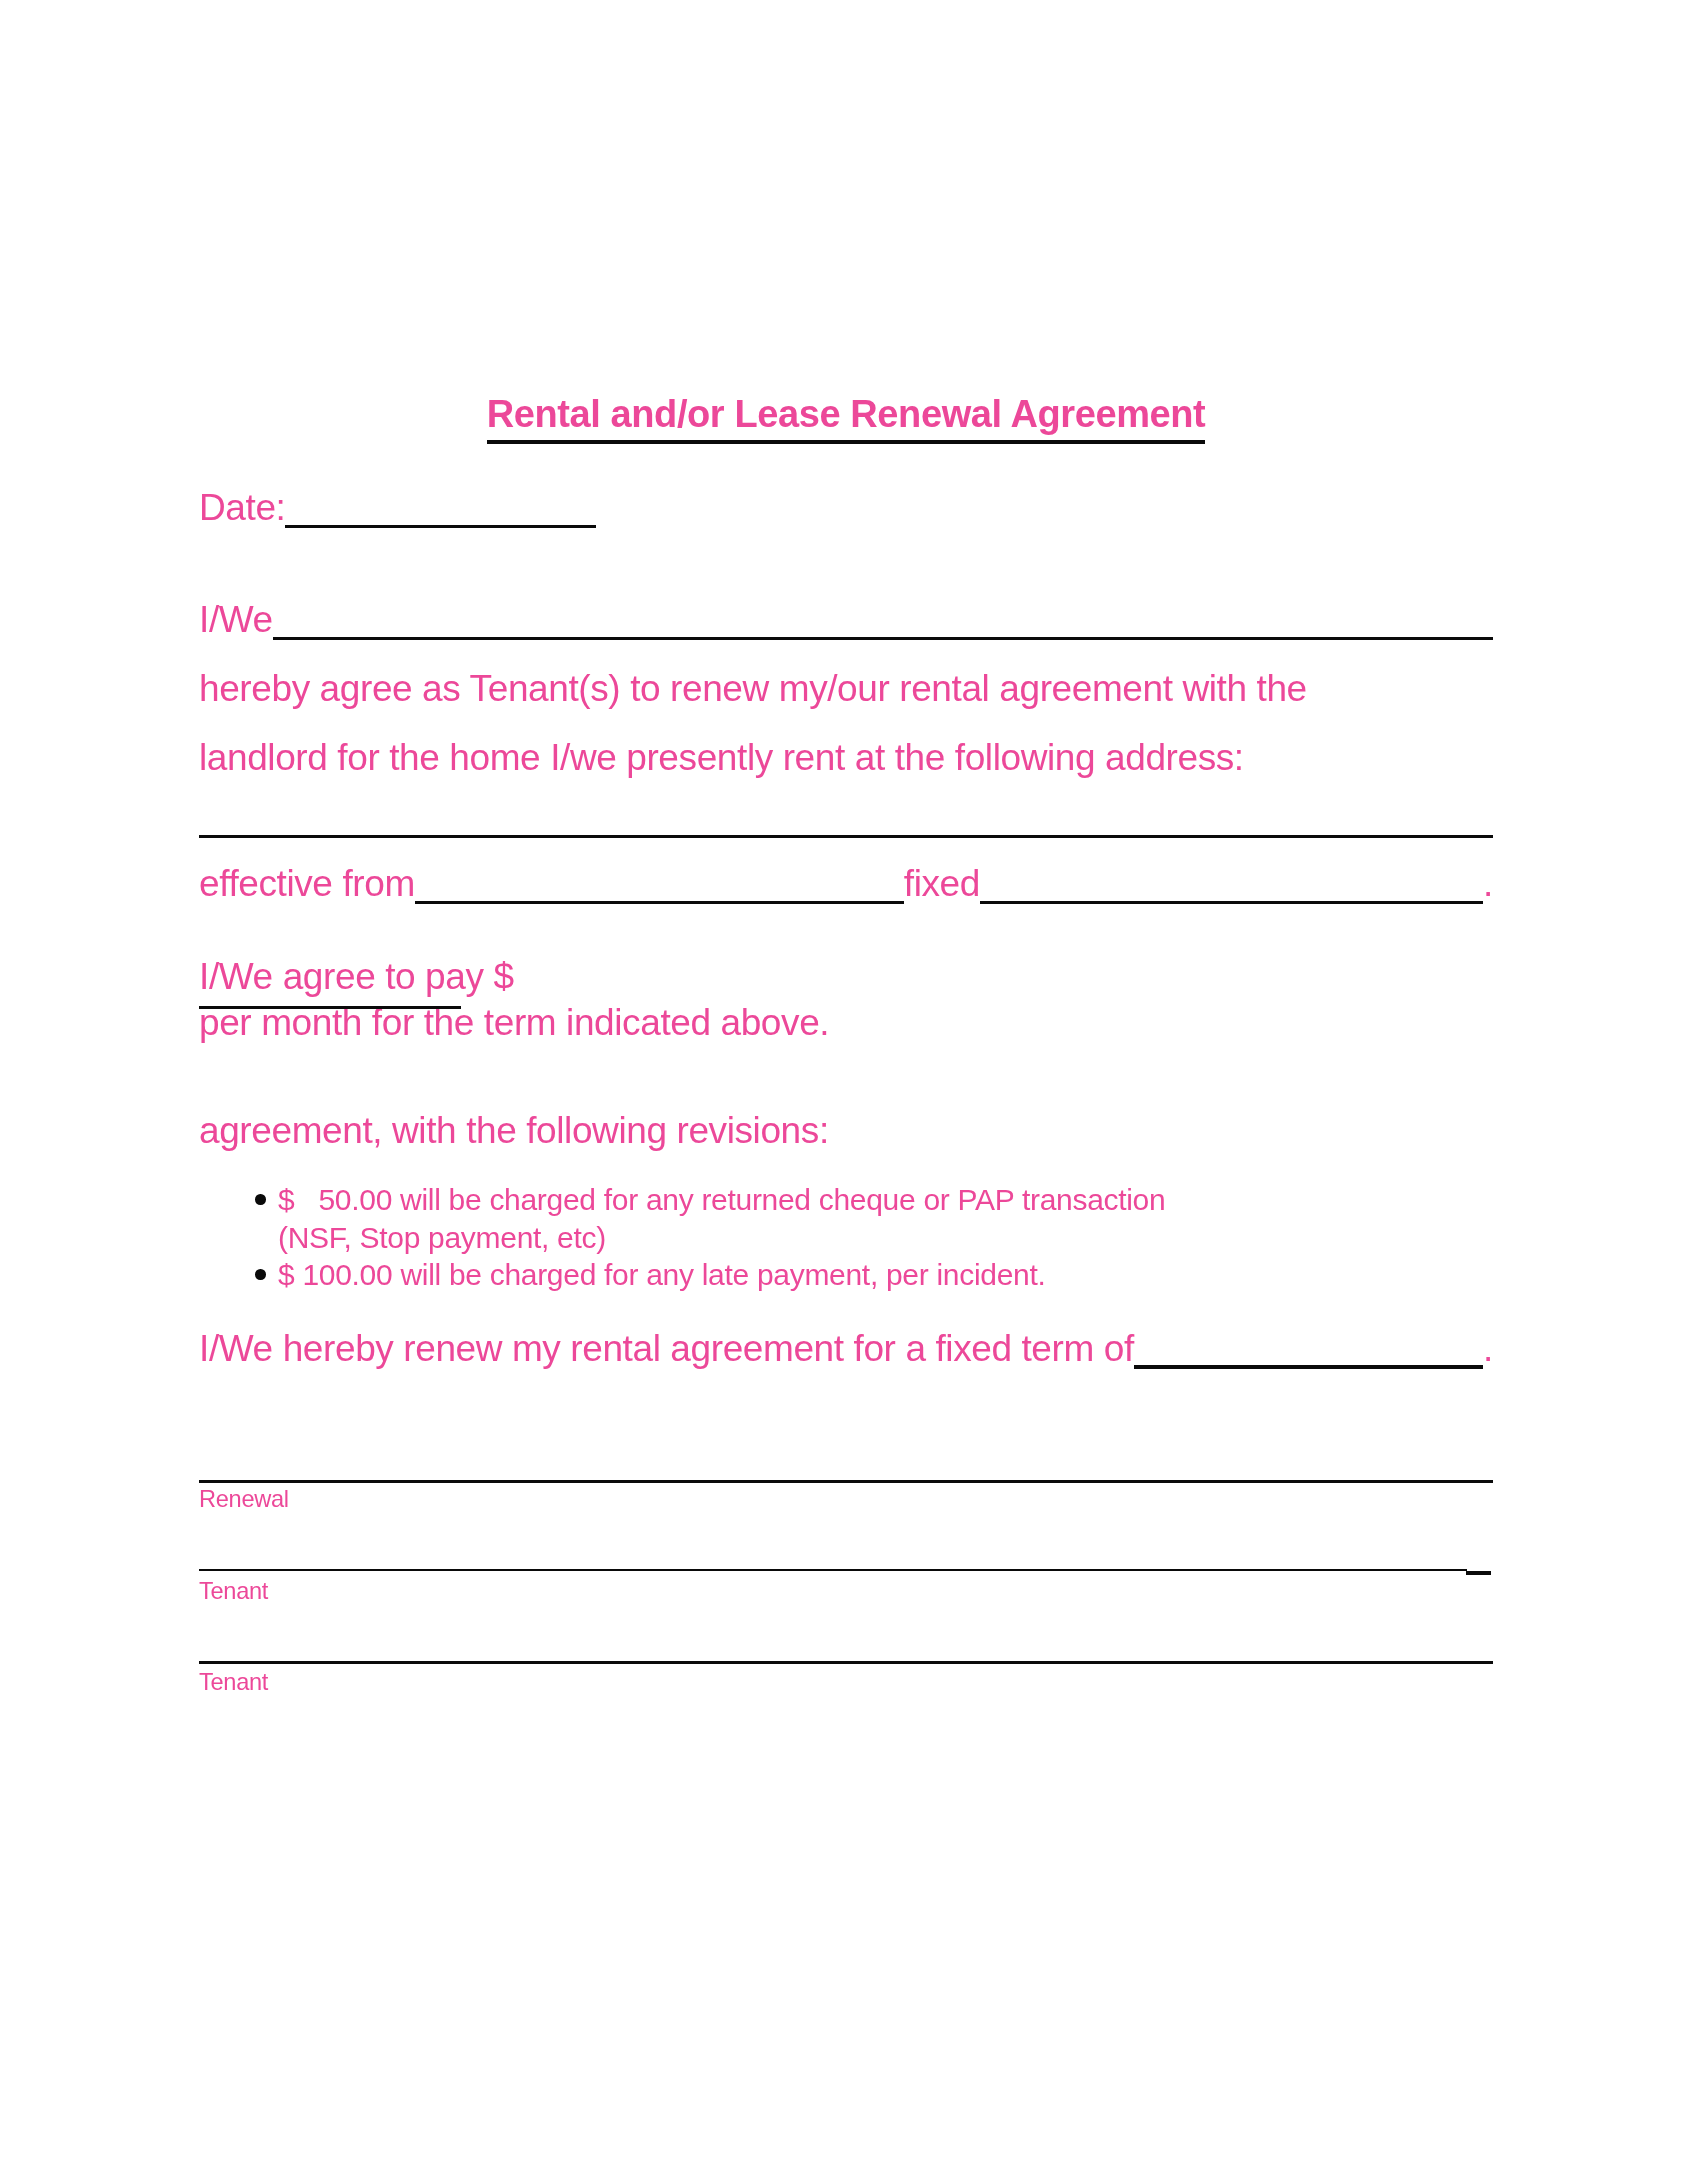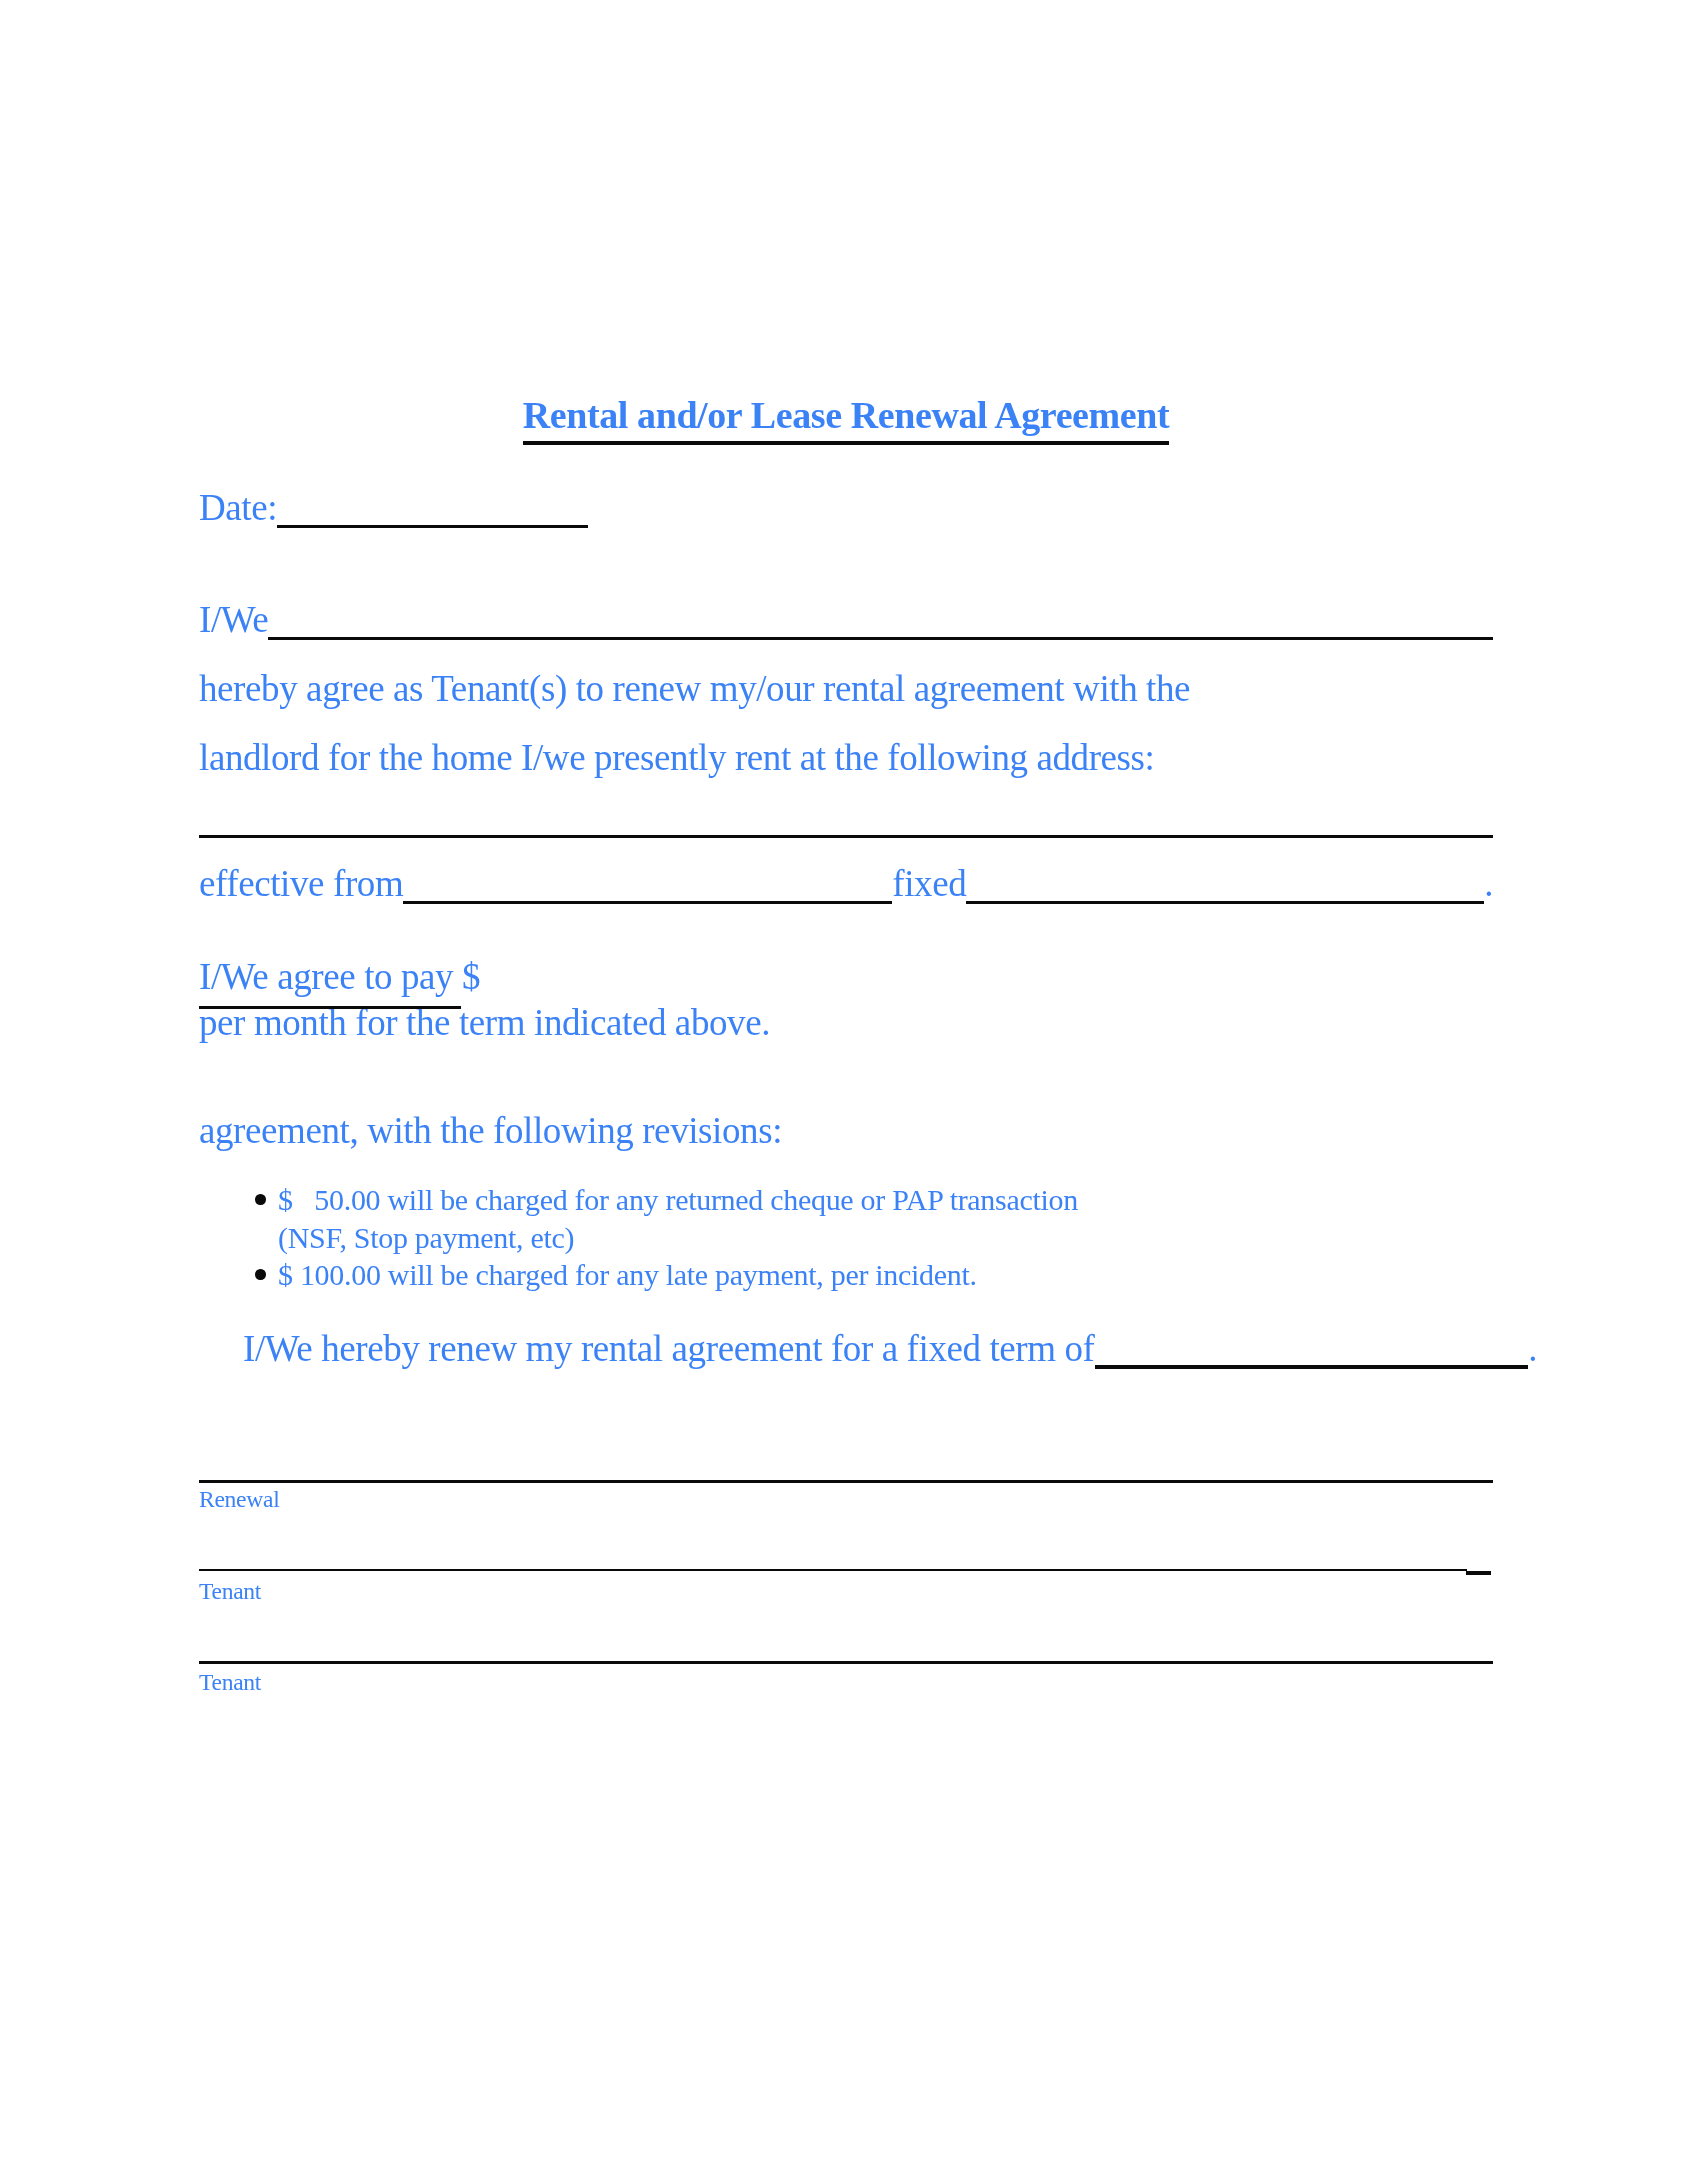--- a/index.html
+++ b/index.html
@@ -1,22 +1,22 @@
 <!DOCTYPE html>
 <html style="font-size:14px"><head>
 <meta charset="utf-8">
 <style>
   * { margin:0; padding:0; box-sizing:border-box; }
   html,body { background:#ffffff; }
   .page {
     position:relative;
     width:1687px; height:1992px;
     background:#ffffff;
-    font-family:Liberation Serif, serif;
-    color:#3b82f6;
+    font-family:Liberation Sans, sans-serif;
+    color:#ec4899;
     letter-spacing:-0.4px;
     overflow:hidden;
   }
   .line {
     position:absolute;
     left:199px; width:1294px;
     display:flex; align-items:baseline;
     font-size:37px; line-height:1.15;
     white-space:pre;
   }
@@ -107,21 +107,21 @@
     <span class="bullet-dot"></span>
     <span class="bullet-text">$   50.00 will be charged for any returned cheque or PAP transaction</span>
     <span class="bullet-text">(NSF, Stop payment, etc)</span>
   </div>
 
   <div class="bullet-row" style="top:1256px;">
     <span class="bullet-dot"></span>
     <span class="bullet-text">$ 100.00 will be charged for any late payment, per incident.</span>
   </div>
 
-  <div class="line" style="top:1328px;margin-left:44px;">
+  <div class="line" style="top:1328px;">
     <span>I/We hereby renew my rental agreement for a fixed term of</span><span class="blank grow thick"></span><span>.</span>
   </div>
 
   <div class="rule" style="top:1480px;"></div>
   <div class="sig-label" style="top:1485px;">Renewal</div>
 
   <div class="rule thin" style="top:1569px; width:1268px;"></div>
   <div class="tick" style="left:1466px; top:1571px; width:24.5px; height:4.4px;"></div>
   <div class="sig-label" style="top:1577px;">Tenant</div>
 

